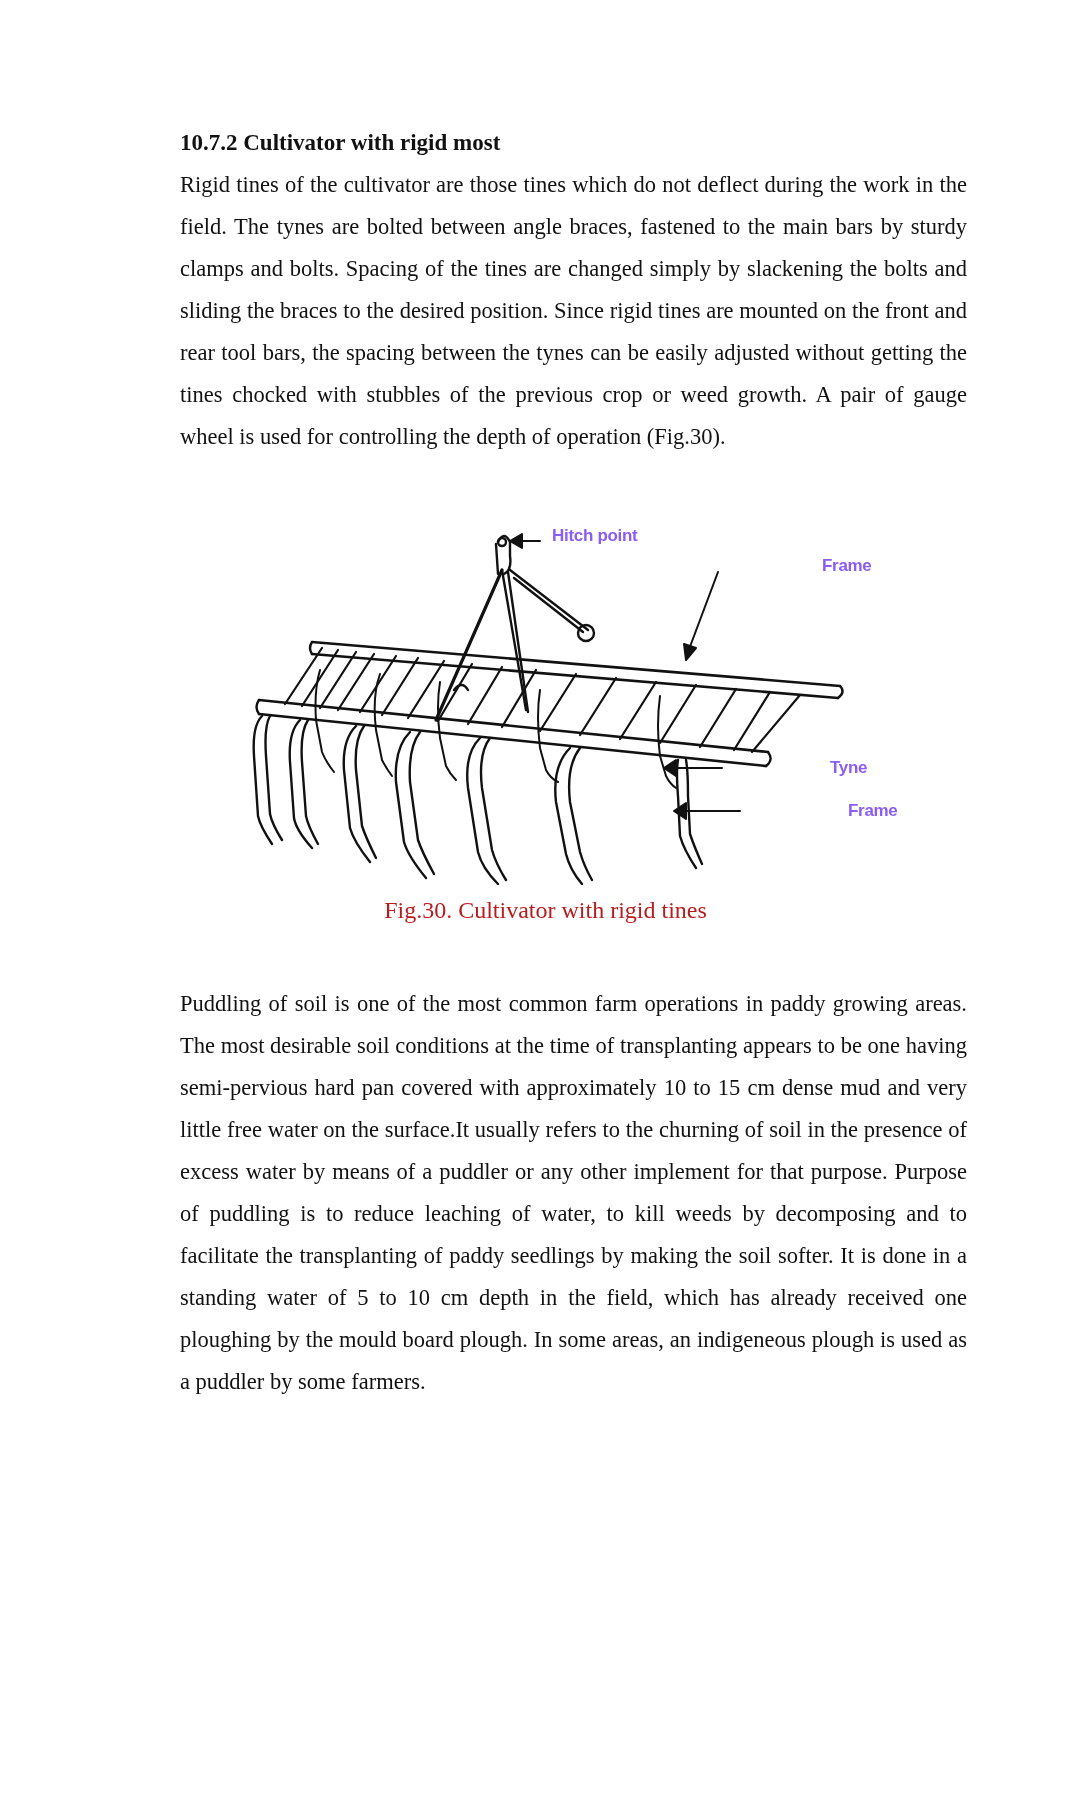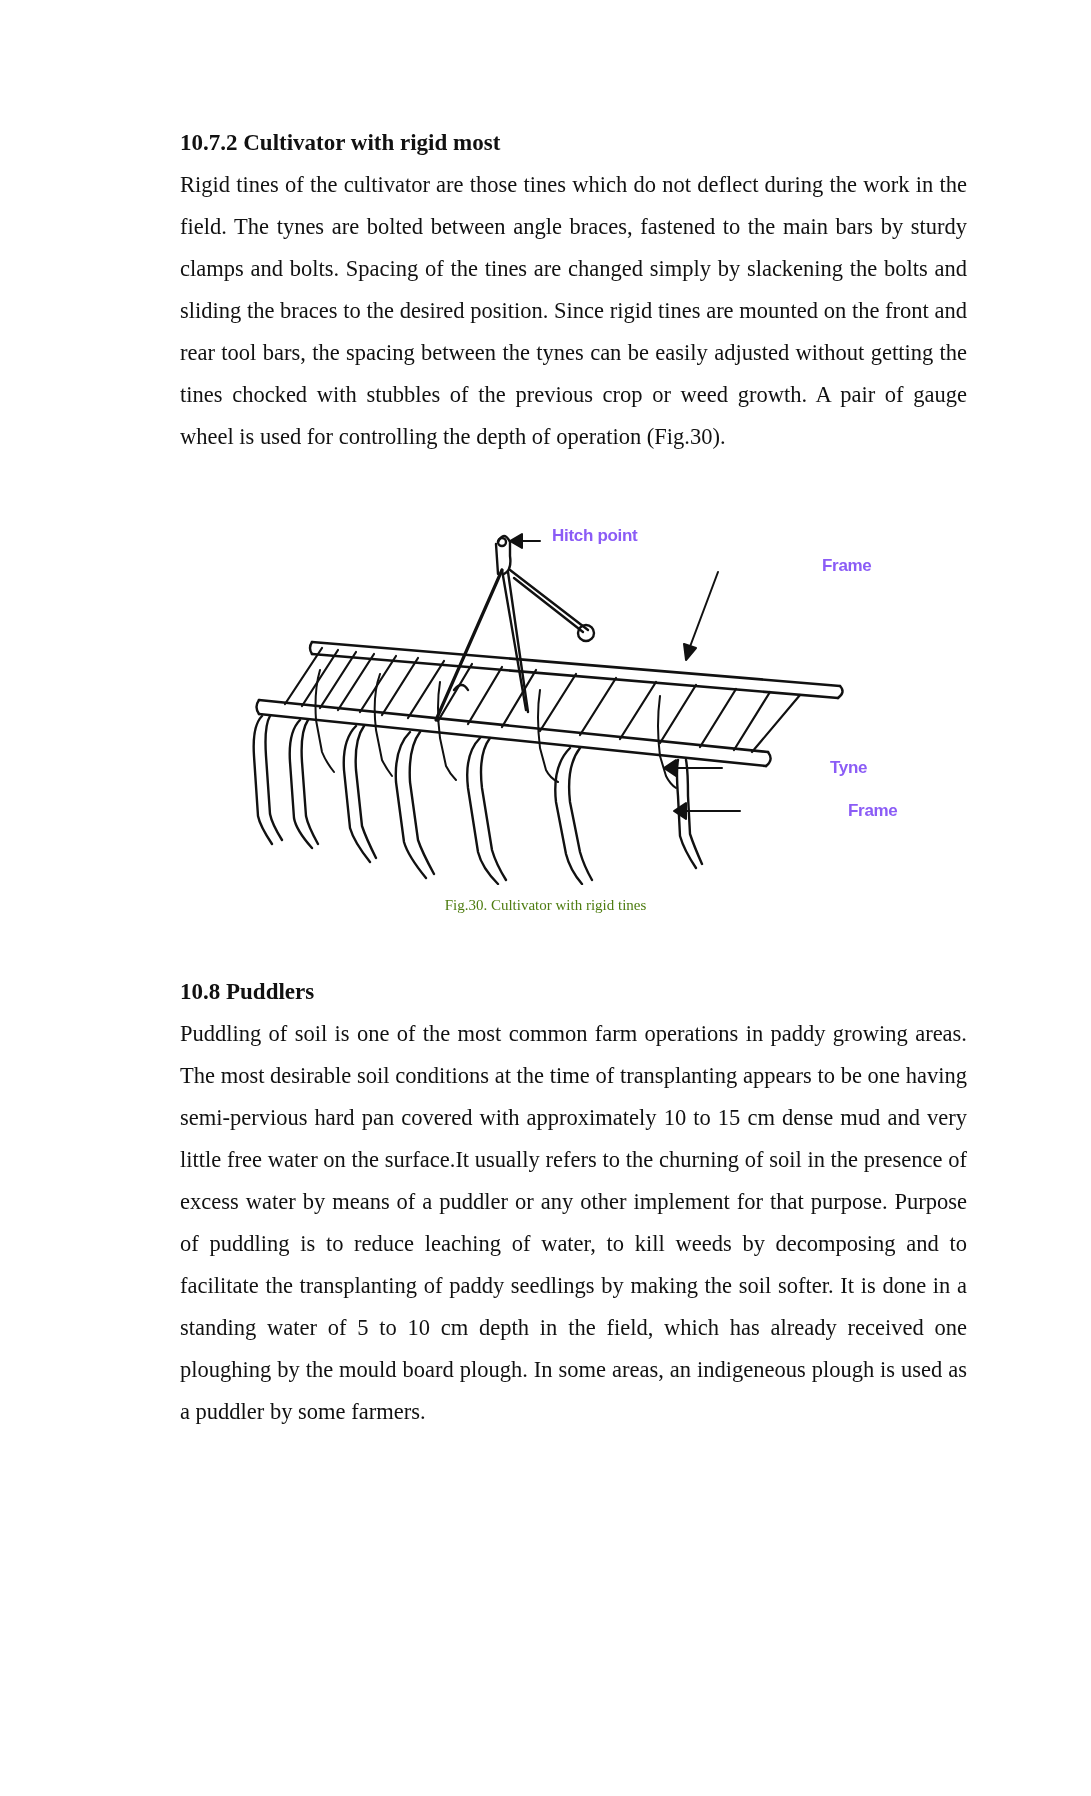--- a/index.html
+++ b/index.html
@@ -13,21 +13,21 @@
     margin: 0; font-size: 23px; font-weight: bold; line-height: 30px;
     font-family: "Liberation Serif", serif;
   }
   p.body {
     margin: 0; font-size: 22.5px; line-height: 42px; text-align: justify;
     font-family: "Liberation Serif", serif;
   }
   p.indent { text-indent: 64px; }
   .caption {
     position: absolute; left: 0; width: 1091px; text-align: center;
-    font-size: 15px; top: 897px; font-family: "Liberation Serif", serif; color: #4d7c0f;
+    font-size: 24px; top: 897px; font-family: "Liberation Serif", serif; color: #b91c1c;
   }
   .figure { position: absolute; left: 240px; top: 520px; width: 700px; height: 365px; }
   .fig-label {
     position: absolute; font-family: "Liberation Sans", "DejaVu Sans", sans-serif;
     font-size: 17px; font-weight: bold; color: #8b5cf6; letter-spacing: -0.3px;
   }
   .page-number {
     position: absolute; top: 1708px; left: 0; width: 1091px; text-align: center;
     font-size: 20px; font-family: "Liberation Serif", serif;
   }
@@ -125,17 +125,16 @@
     </svg>
     <span class="fig-label" style="left:312px; top:6px;">Hitch point</span>
     <span class="fig-label" style="left:582px; top:36px;text-align:right;">Frame</span>
     <span class="fig-label" style="left:590px; top:238px;">Tyne</span>
     <span class="fig-label" style="left:608px; top:281px;">Frame</span>
   </div>
 
   <div class="caption">Fig.30. Cultivator with rigid tines</div>
 
   <div class="col" style="top:977px;">
-    <h2>10.8 Puddlers</h2>
     <p class="body" style="margin-top:6px;">Puddling of soil is one of the most common farm operations in paddy growing areas. The most desirable soil conditions at the time of transplanting appears to be one having semi-pervious hard pan covered with approximately 10 to 15 cm dense mud and very little free water on the surface.It usually refers to the churning of soil in the presence of excess water by means of a puddler or any other implement for that purpose. Purpose of puddling is to reduce leaching of water, to kill weeds by decomposing and to facilitate the transplanting of paddy seedlings by making the soil softer. It is done in a standing water of 5 to 10 cm depth in the field, which has already received one ploughing by the mould board plough. In some areas, an indigeneous plough is used as a puddler by some farmers.</p>
   </div>
 
 </div>
 
 </body></html>

